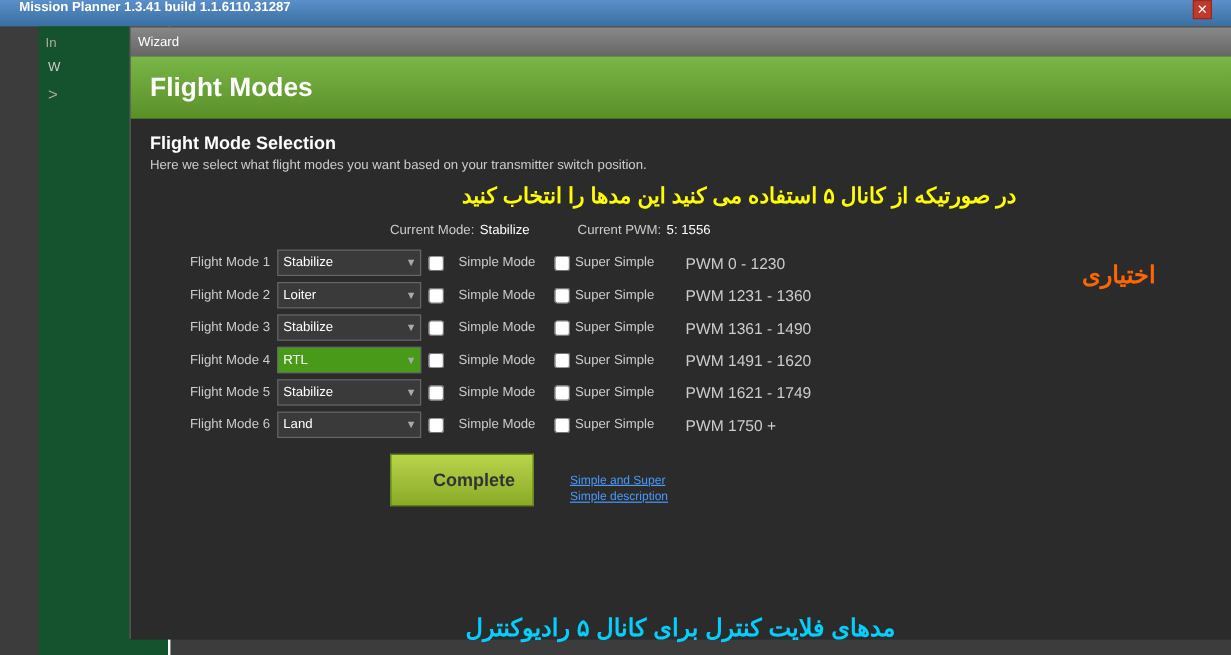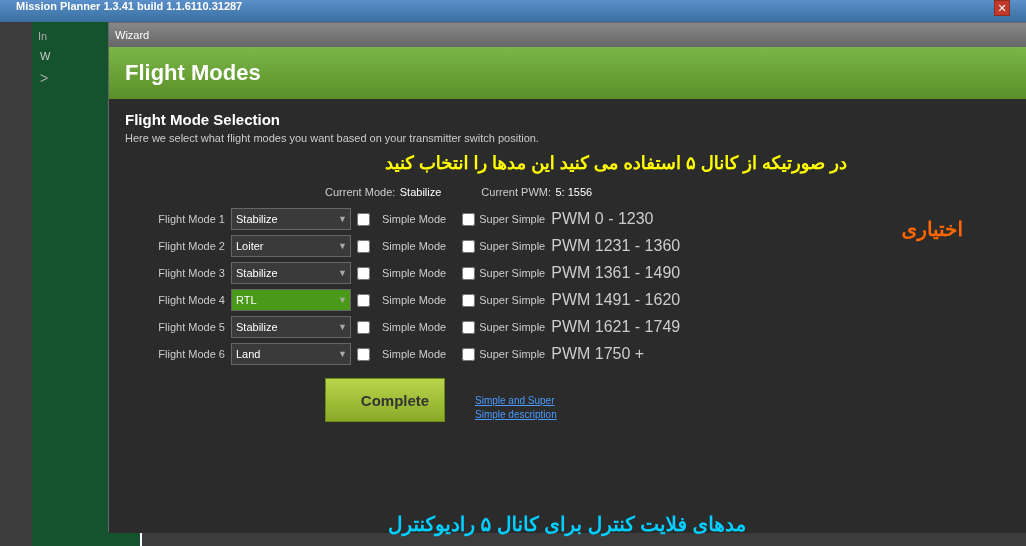--- a/index.html
+++ b/index.html
@@ -246,21 +246,22 @@
     .super-simple-group {
       display: flex;
       align-items: center;
       gap: 4px;
       margin-left: 10px;
     }
 
     
     .pwm-label {
       color: #ccc;
-      font-size: 16px;
+      font-size: 13px;
+      margin-left: 20px;
       white-space: nowrap;
     }
 
     
     .complete-btn {
       background: linear-gradient(to bottom, #b8d44a, #8aaa28);
       color: #333;
       border: 1px solid #6a8a18;
       font-size: 15px;
       font-weight: bold;

